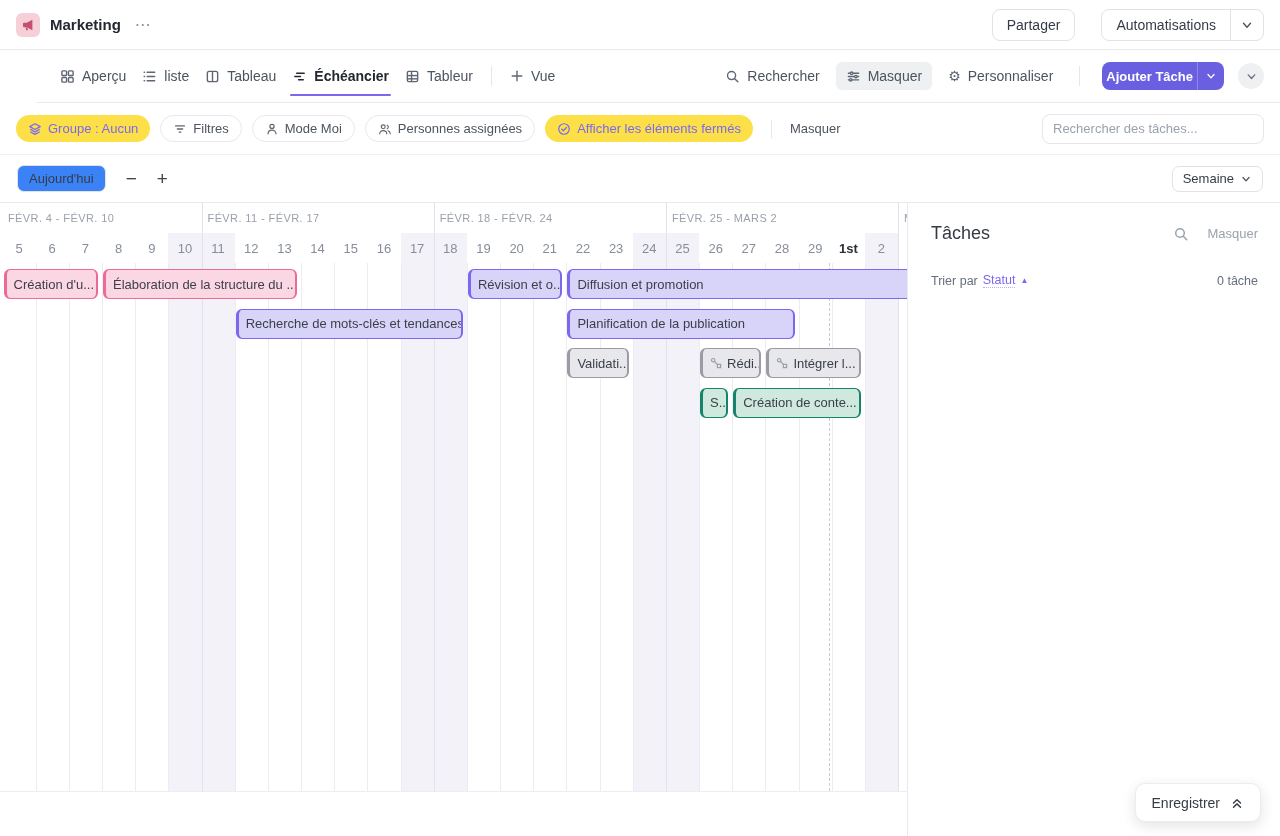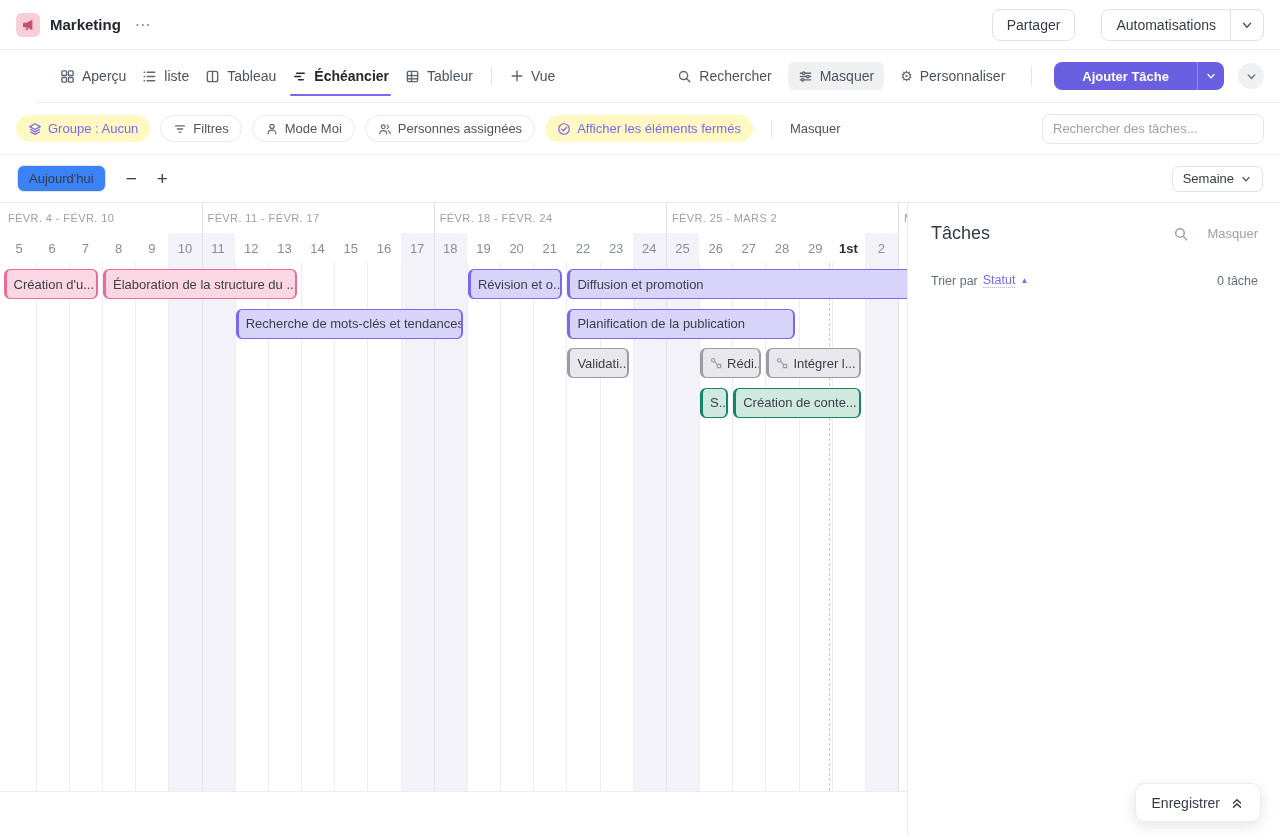--- a/index.html
+++ b/index.html
@@ -26,30 +26,30 @@
   .vtab { display:flex; align-items:center; gap:7px; font-size:14px; color:#4c545f; padding:0 8px; height:100%;
     position:relative; cursor:pointer; }
   .vtab.active { color:#23272f; font-weight:bold; }
   .vtab.active::after { content:""; position:absolute; left:6px; right:6px; bottom:6px; height:2px; background:#7b68ee; border-radius:2px; }
   .vdiv { width:1px; height:20px; background:#e5e5ea; margin:0 10px; }
   .tab-right { margin-left:auto; display:flex; align-items:center; gap:6px; }
   .tool-item { display:flex; align-items:center; gap:7px; font-size:14px; color:#4c545f; padding:6px 10px; border-radius:6px; cursor:pointer; }
   .tool-item.hl { background:#eef0f2; }
   .btn-primary { height:28px; display:flex; align-items:center; background:#6a5fe0; color:#fff; border-radius:8px;
     font-size:13px; font-weight:bold; cursor:pointer; margin-left:6px; }
-  .btn-primary .seg { padding:0 28px; height:100%; display:flex; align-items:center; }
+  .btn-primary .seg { padding:0 4px; height:100%; display:flex; align-items:center; }
   .btn-primary .seg.chev { border-left:1px solid rgba(255,255,255,.25); padding:0 7px; }
   .circle-btn { width:26px; height:26px; border-radius:50%; background:#eef0f2; display:flex; align-items:center; justify-content:center; margin-left:8px; cursor:pointer; }
 
   
   .filterbar { position:absolute; left:0; top:103px; right:0; height:52px; border-bottom:1px solid #eef0f3;
     display:flex; align-items:center; padding:0 16px; }
   .pill { height:27px; display:flex; align-items:center; gap:6px; border-radius:14px; padding:0 12px;
     font-size:13px; cursor:pointer; margin-right:10px; white-space:nowrap; }
-  .pill.purple { background:#fef9c3; color:#7b68ee; }
+  .pill.purple { background:#fde047; color:#7b68ee; }
   .pill.plain { background:#fff; border:1px solid #e8e8ec; color:#4c545f; }
   .fdiv { width:1px; height:18px; background:#e5e5ea; margin:0 8px; }
   .flabel { font-size:13px; color:#4c545f; cursor:pointer; margin-left:10px; }
   .task-search { margin-left:auto; width:222px; height:30px; border:1px solid #e6e6ea; border-radius:8px;
     font-size:13px; color:#3d454f; padding:0 10px; outline:none; font-family:"Liberation Sans",sans-serif; }
   .task-search::placeholder { color:#9aa2ad; }
 
   
   .controls { position:absolute; left:0; top:155px; right:0; height:47px; display:flex; align-items:center; padding:0 17px; }
   .btn-today { height:27px; border:1px solid #e2e2e8; border-radius:7px; background:#3b82f6; font-size:13px; color:#353c46;

